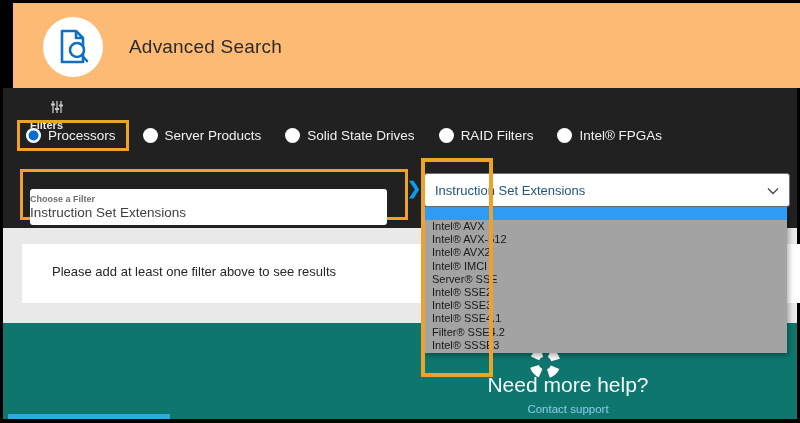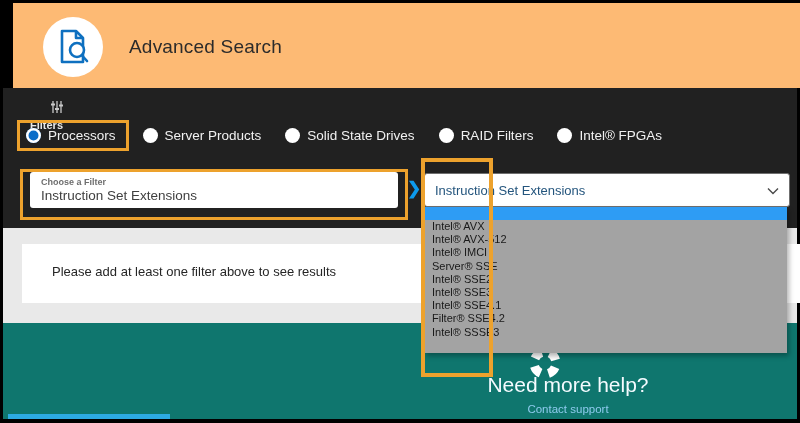--- a/index.html
+++ b/index.html
@@ -19,22 +19,22 @@
     color:#e8e8e8;font-size:11px;font-weight:bold;flex-direction:column;}
   .radio-row{position:absolute;left:14px;top:32px;display:flex;align-items:center;}
   .radio-item{display:flex;align-items:flex-start;gap:7px;color:#f1f1f1;font-size:13.5px;margin-right:24px;white-space:nowrap;}
   .radio-dot{width:15px;height:15px;border-radius:50%;background:#fff;flex:0 0 auto;}
   .radio-dot.sel{background:#0a6dc9;box-shadow:inset 0 0 0 2.5px #fff;}
   .annot{border:3px solid #eda22d;}
   .radio-annot-wrap{padding:5px 10px 5px 6px;margin-right:14px;}
   .radio-annot-wrap .radio-item{margin-right:0;}
   
   .field-annot{position:absolute;left:17px;top:81px;width:382px;height:45px;border:3px solid #eda22d;}
-  .filter-field{position:absolute;left:7px;top:0;width:357px;height:36px;background:#fff;border-radius:3px;
-    padding-left:11px;box-sizing:content-box;}
+  .filter-field{position:absolute;left:7px;top:17px;width:357px;height:36px;background:#fff;border-radius:3px;
+    box-sizing:content-box;}
   .filter-field .lbl{font-size:9px;font-weight:bold;color:#6e6e6e;margin-top:5px;}
   .filter-field .val{font-size:13.5px;color:#3f3f3f;margin-top:1px;}
   .chev-right{position:absolute;left:404px;top:90px;color:#0d9bed;font-size:17px;font-weight:bold;}
   
   .content{position:absolute;left:3px;top:228px;width:794px;height:95px;background:#e9e9e9;}
   .card{position:absolute;left:5px;top:16px;width:784px;height:59px;background:#fff;margin-left:14px;}
   .card-text{padding:20px 0 0 30px;font-size:13px;color:#262626;}
   
   .blueband{position:absolute;left:3px;top:323px;width:794px;height:96px;background:#0f766e;}
   .help-title{position:absolute;left:415px;top:50px;width:300px;text-align:center;
@@ -144,20 +144,21 @@
   <span class="sel-chev">
     <svg width="12" height="8" viewBox="0 0 12 8">
         <path d="M1 1.5 L6 6.5 L11 1.5" fill="none" stroke="#4a4a4a" stroke-width="1.4"></path>
       </svg>
   </span>
 </div>
 <div class="panel" id="opt-panel">
   <div class="opt-blank"></div>
 <div class="opt">Intel® AVX</div>
     <div class="opt">Intel® AVX-512</div>
+    <div class="opt">Intel® AVX2</div>
     <div class="opt">Intel® IMCI</div>
     <div class="opt">Server® SSE</div>
     <div class="opt">Intel® SSE2</div>
     <div class="opt">Intel® SSE3</div>
     <div class="opt">Intel® SSE4.1</div>
     <div class="opt">Filter® SSE4.2</div>
     <div class="opt">Intel® SSSE3</div>
   </div>
 <div class="opts-annot annot"></div>
 

